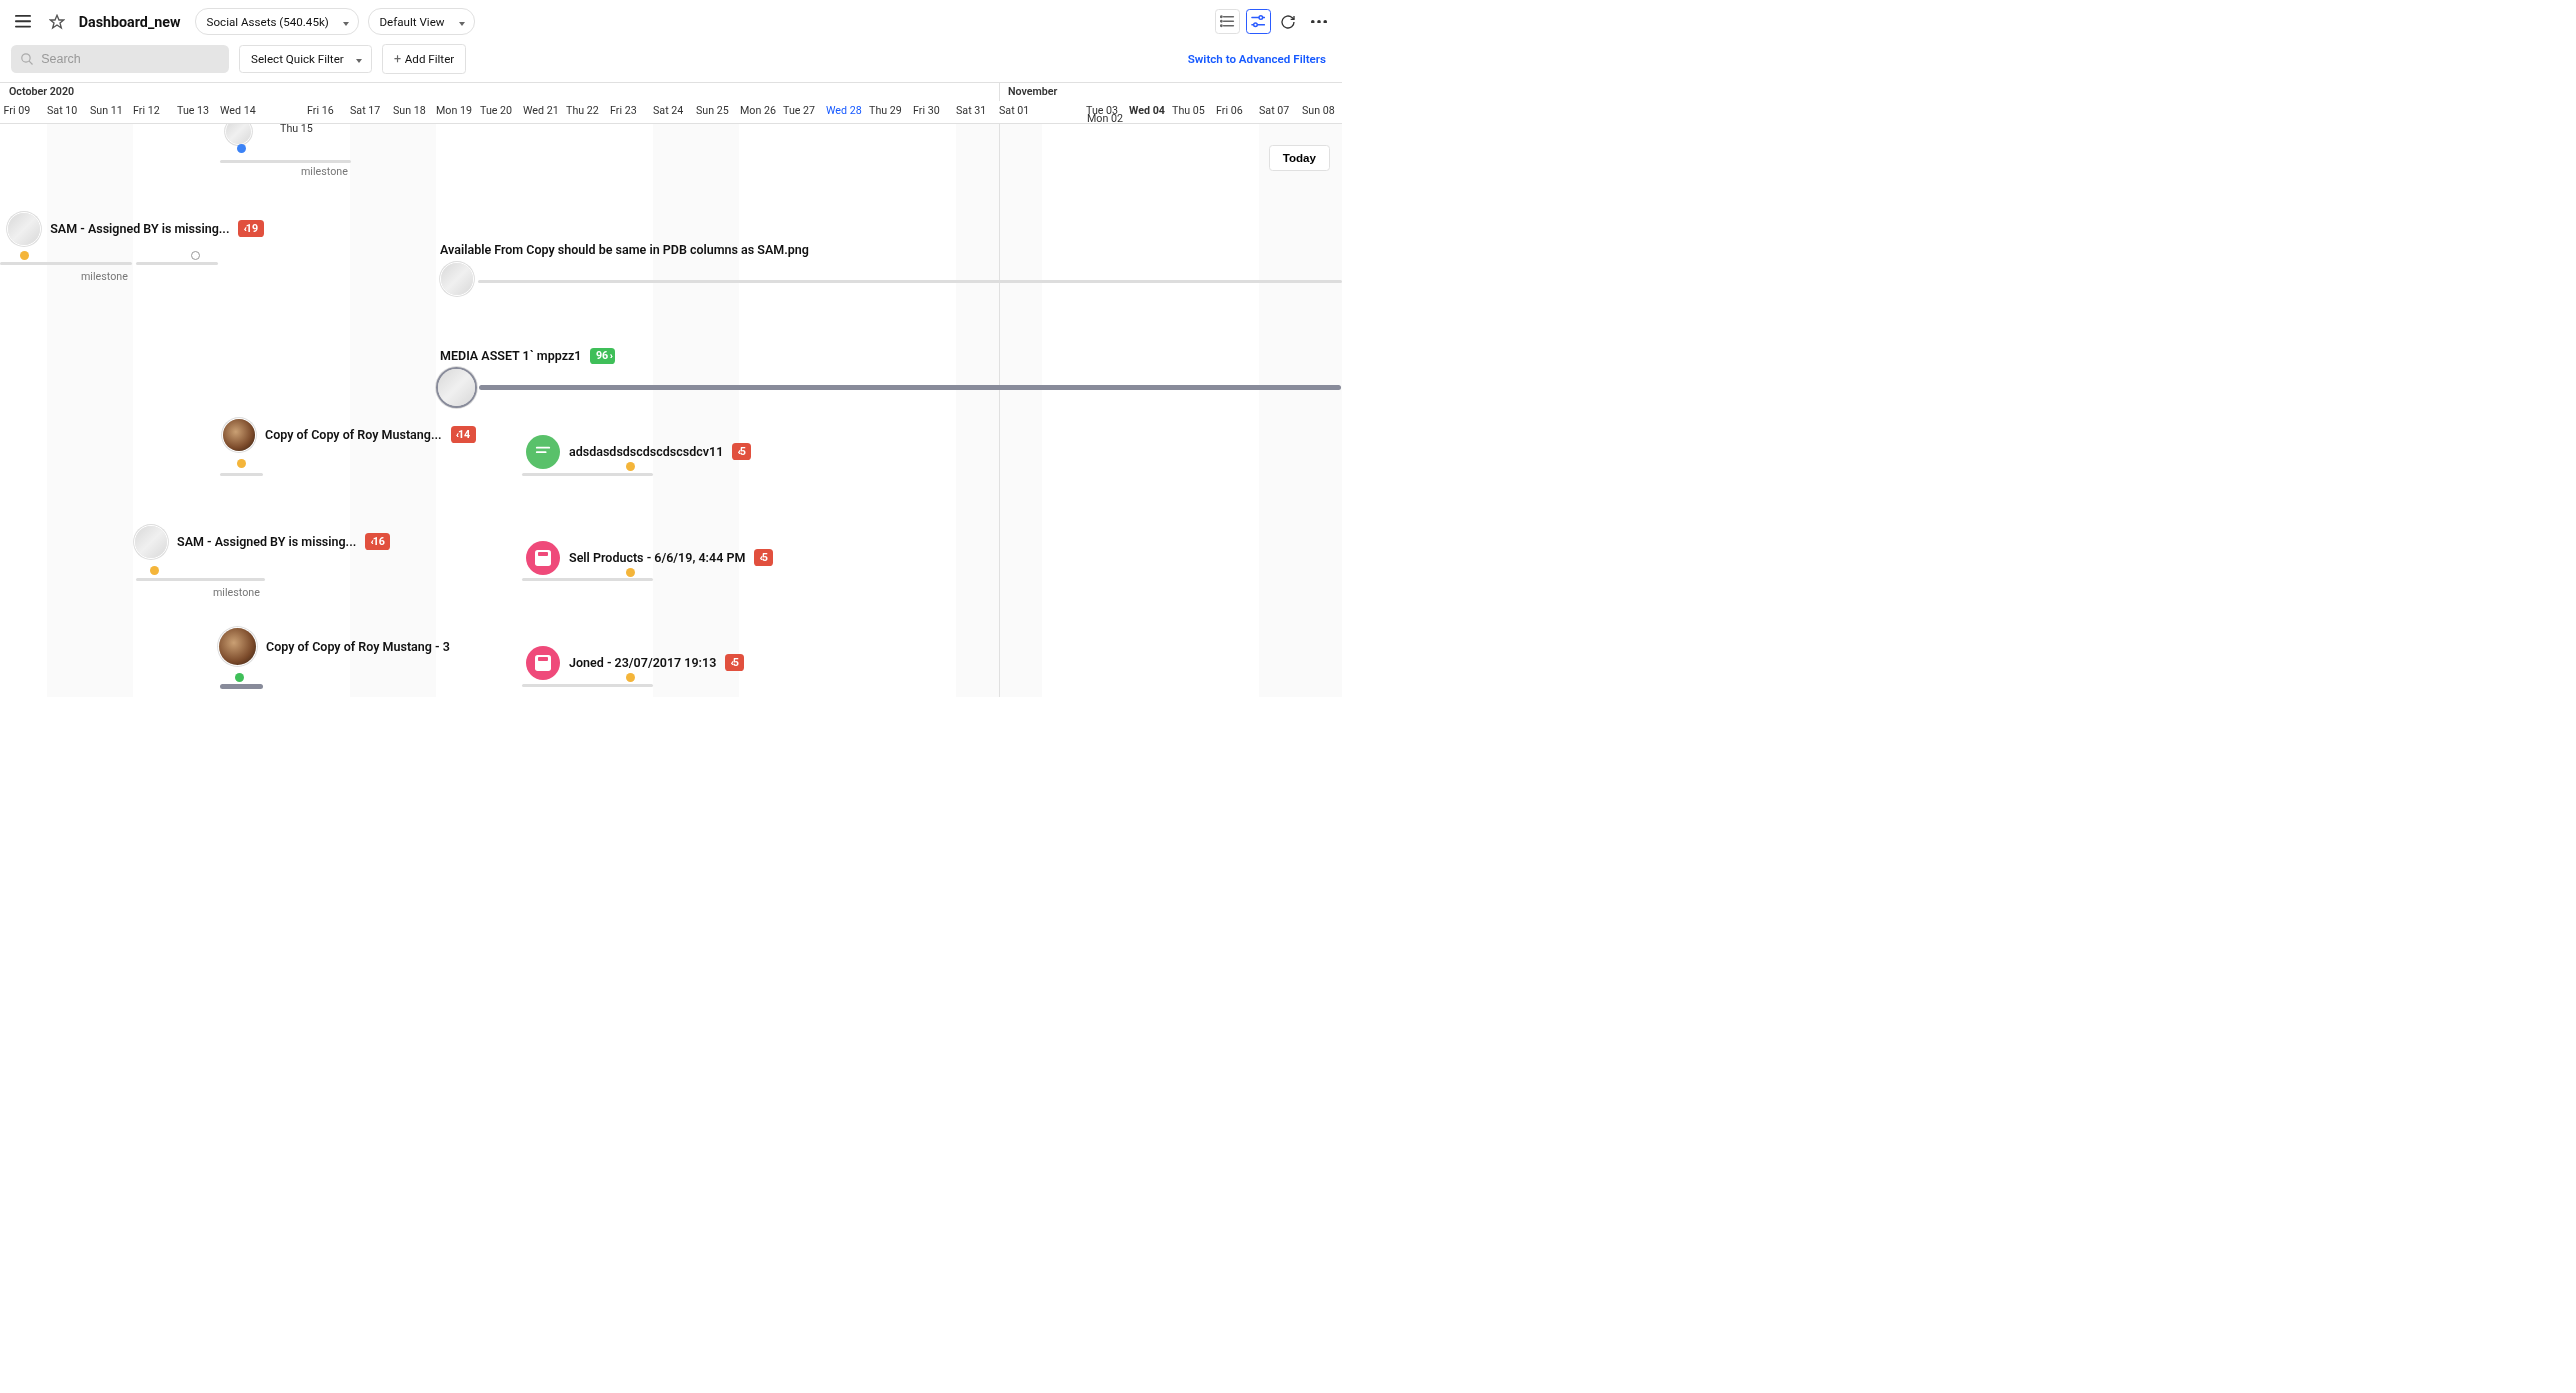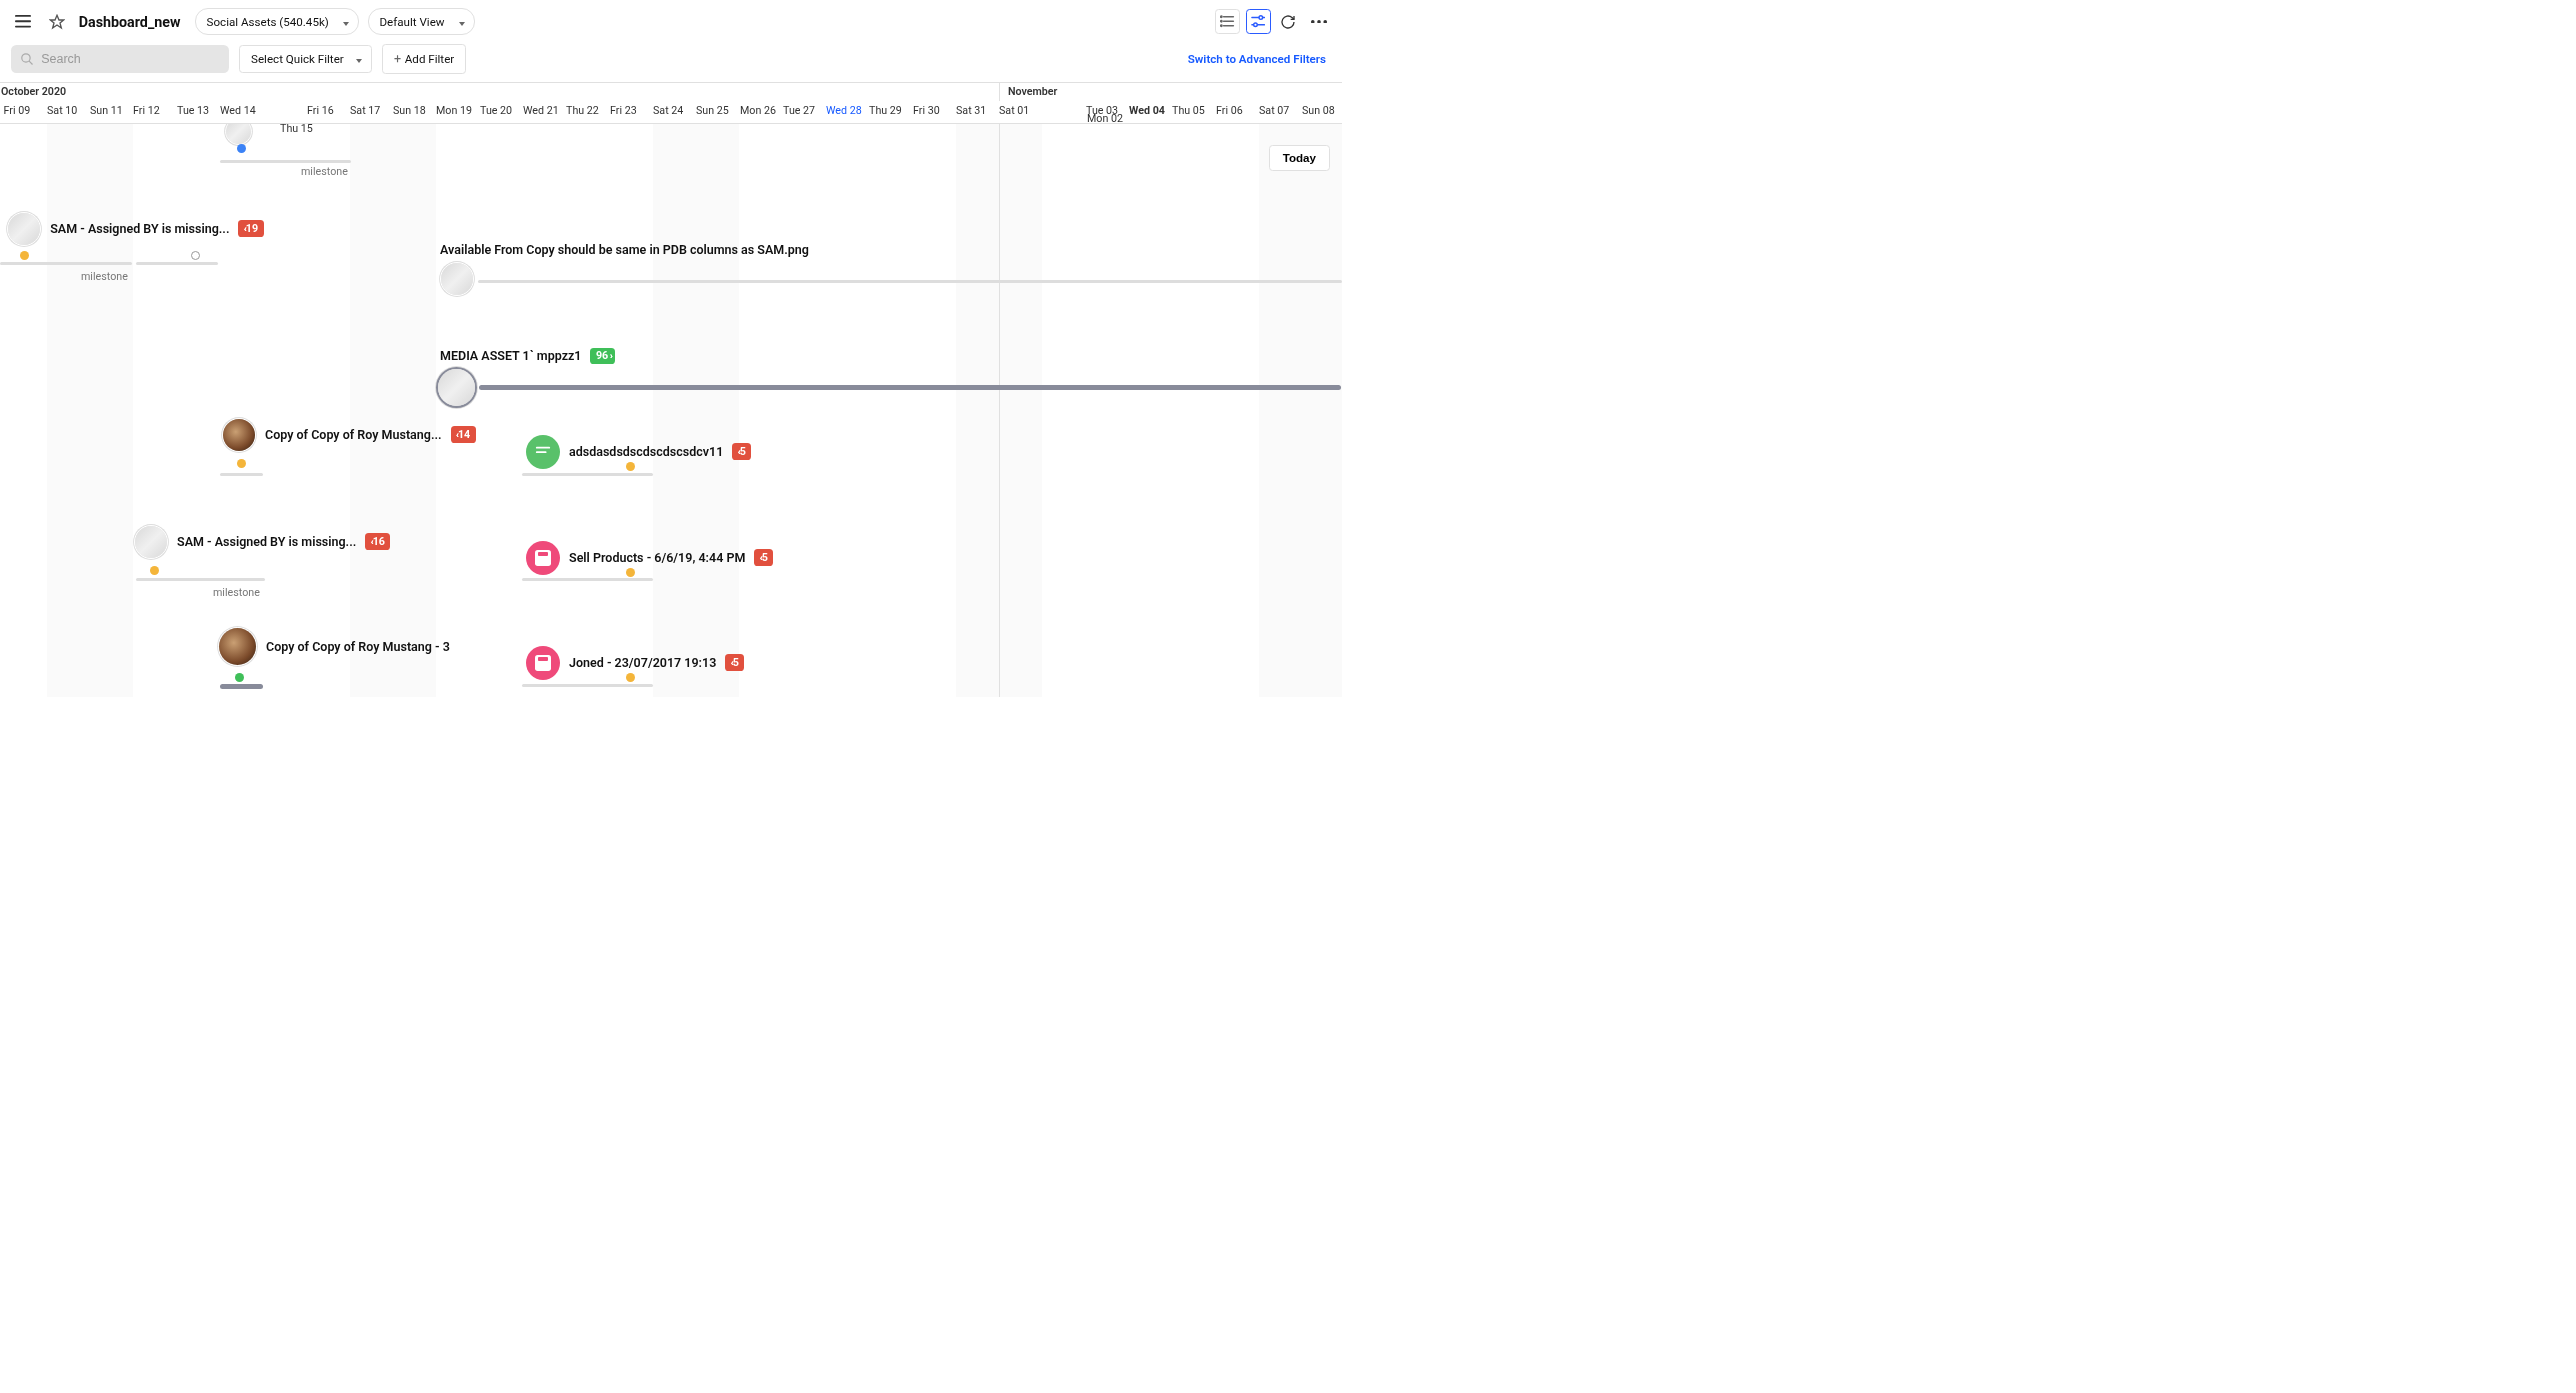--- a/index.html
+++ b/index.html
@@ -138,21 +138,21 @@
   </div>
   <div class="add-filter">
     <span style="font-size:12.5px;color:#666;">+</span>
     <span>Add Filter</span>
   </div>
   <div class="adv-link">Switch to Advanced Filters</div>
 </div>
 
 <div class="timeline-header">
   <div class="tl-month-row">
-    <div class="month-label" style="left:1px;">October 2020</div>
+    <div class="month-label" style="left:9px;">October 2020</div>
     <div class="month-label" style="left:1008px;">November</div>
     <div class="month-divider" style="left:999px;"></div>
   </div>
   <div class="tl-day-row" id="day-row">
       <div class="day-cell" style="left: 3.6px;">Fri 09</div>
       <div class="day-cell" style="left: 47px;">Sat 10</div>
       <div class="day-cell" style="left: 90px;">Sun 11</div>
       <div class="day-cell" style="left: 133px;">Fri 12</div>
       <div class="day-cell" style="left: 177px;">Tue 13</div>
       <div class="day-cell" style="left: 220px;">Wed 14</div>

